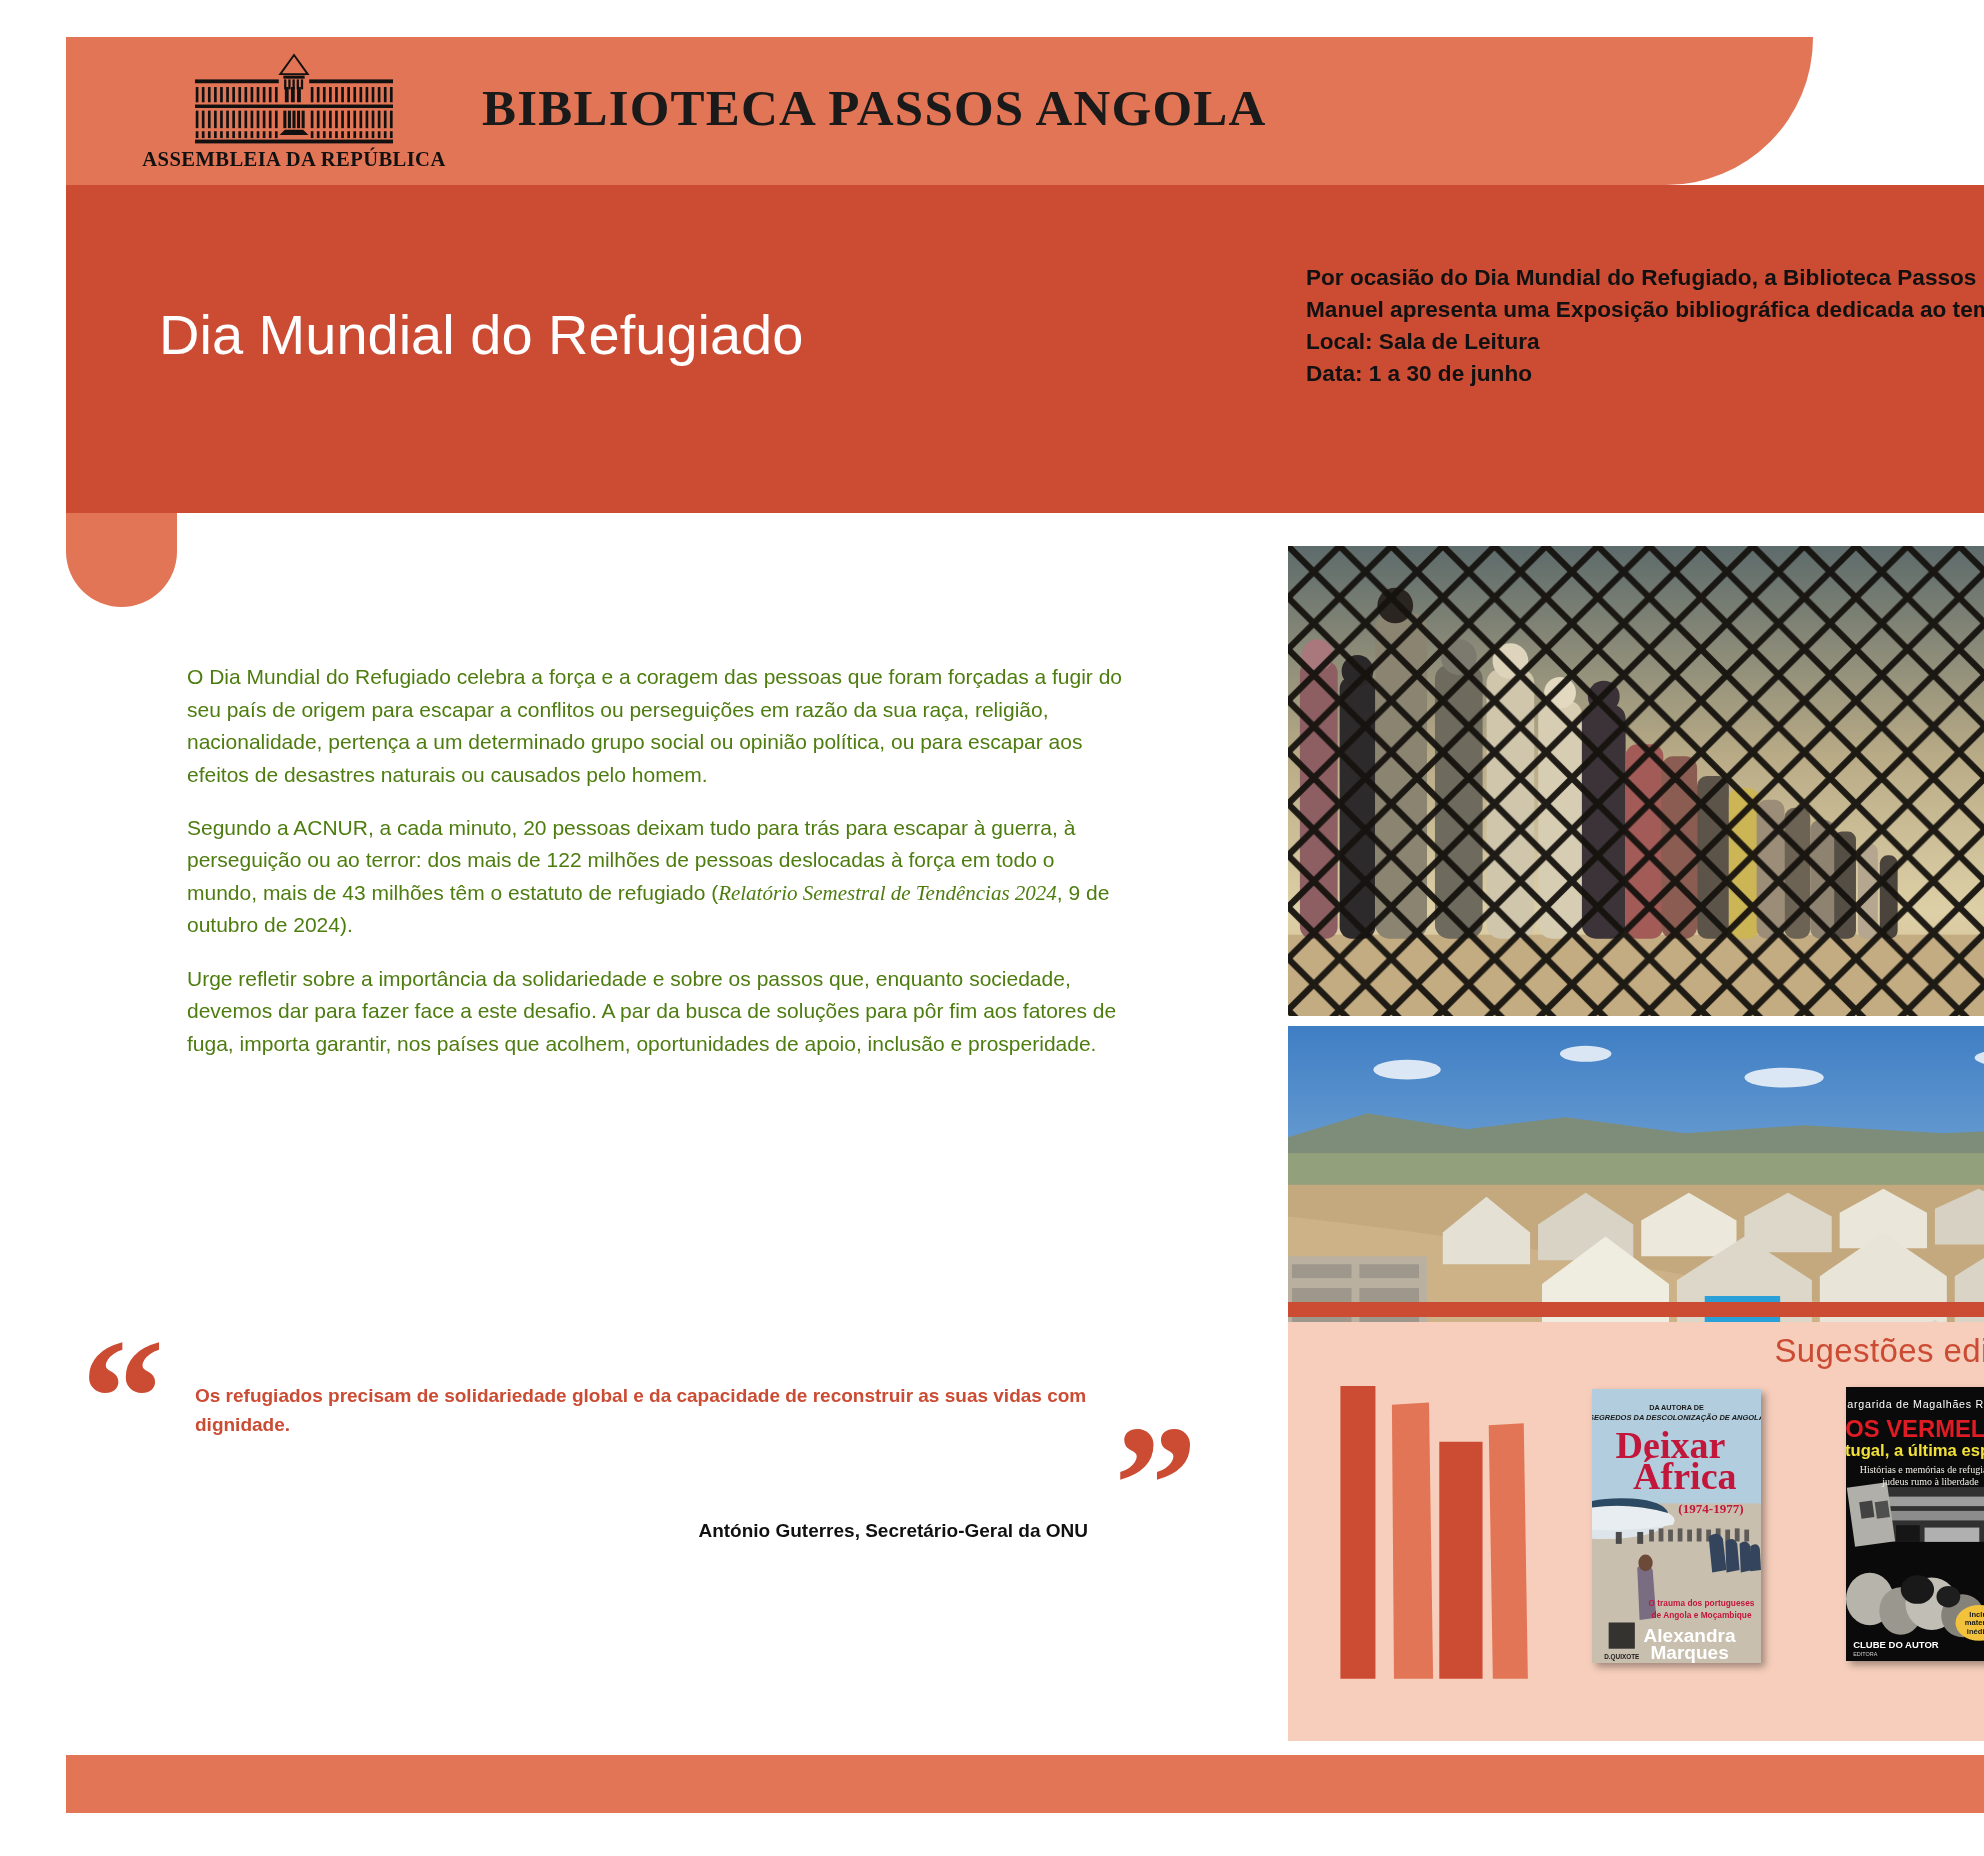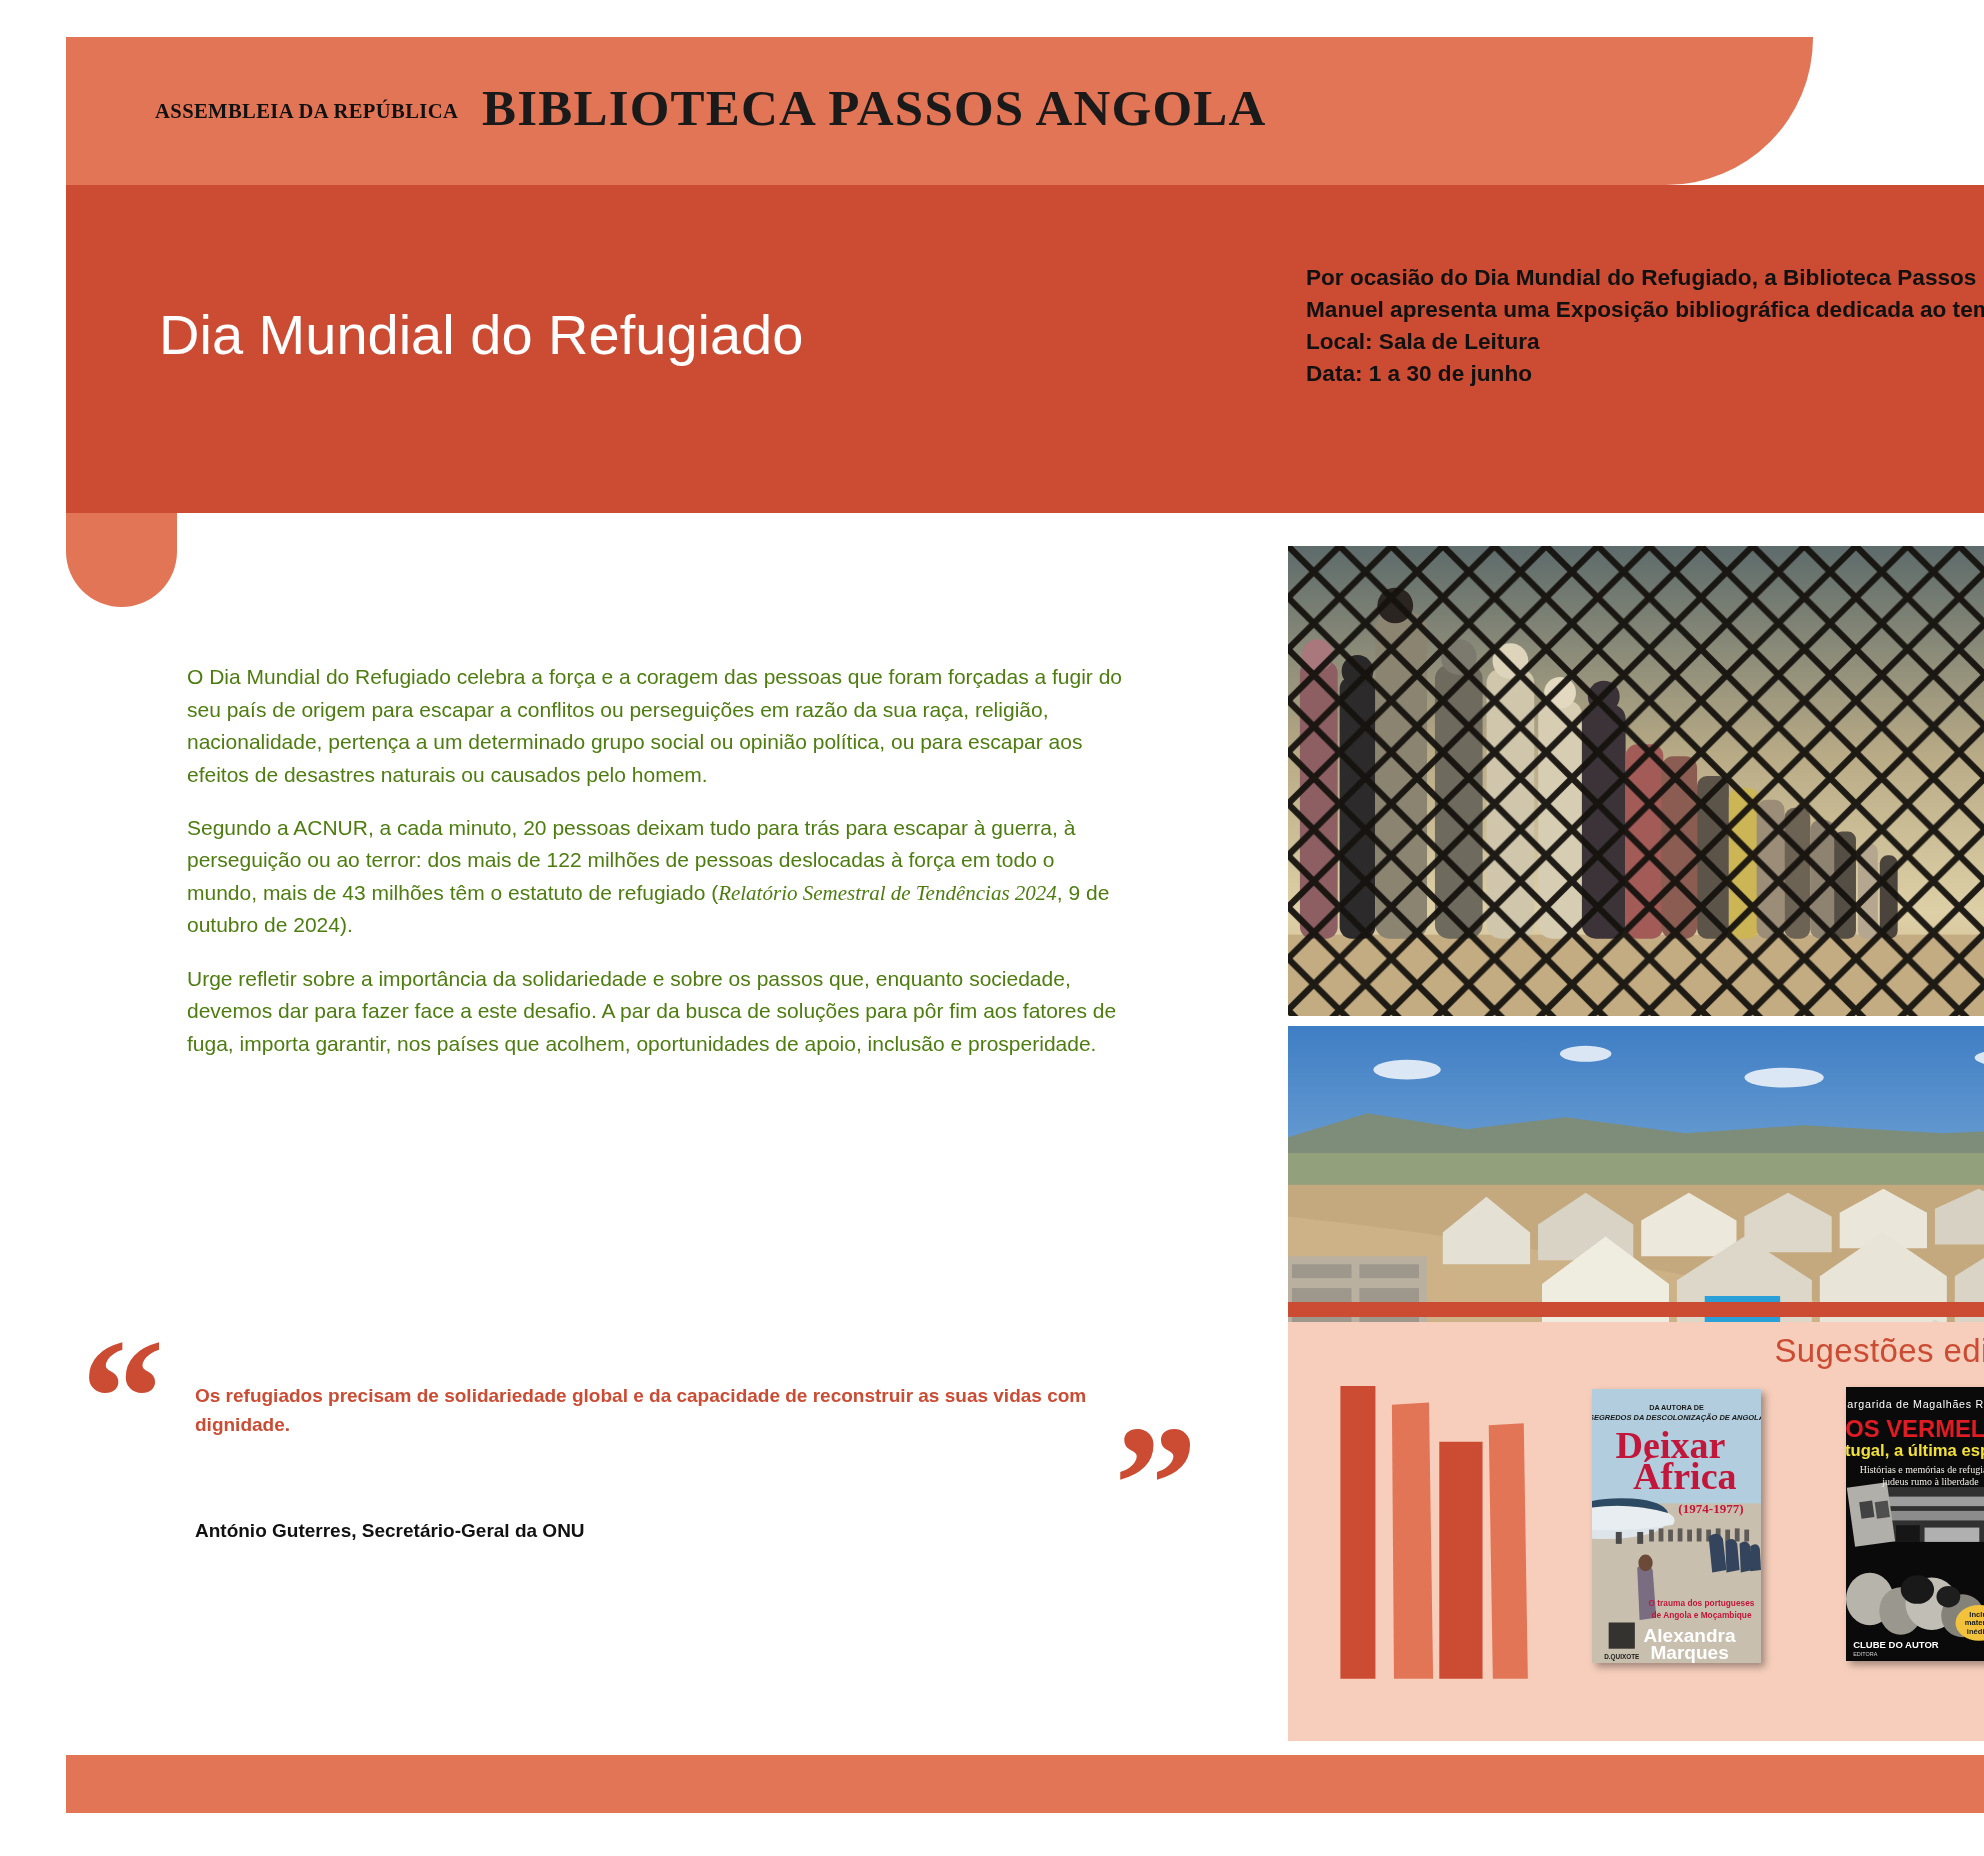--- a/index.html
+++ b/index.html
@@ -18,21 +18,21 @@
     position: absolute;
     left: 66px; top: 37px;
     width: 1747px; height: 148px;
     background: #e27556;
     border-bottom-right-radius: 147px;
   }
   .logo-wrap {
     position: absolute;
     left: 155px; top: 52px;
     width: 278px; height: 119px;
-    display: flex; flex-direction: row;
+    display: flex; flex-direction: column;
     align-items: center; justify-content: flex-start;
   }
   .logo-svg { width: 254px; height: 99px; display: block; }
   .header-title {
     position: absolute;
     left: 482px; top: 79px;
     font-family: "Liberation Serif", serif;
     font-size: 51px;
     font-weight: bold;
     letter-spacing: 1.2px;
@@ -104,20 +104,21 @@
     width: 893px;
     font-size: 19px;
     font-weight: bold;
     line-height: 1.52;
     color: #cb4b33;
   }
   .quote-author {
     position: absolute;
     left: 195px; top: 1520px;
     width: 893px;
+    text-align: right;
     font-size: 19px;
     font-weight: bold;
     color: #111111;
   }
 
   
   .photo { position: absolute; overflow: hidden; background: #888; }
   .photo svg { display:block; width: 100%; height: 100%; }
   .photo-a { left: 1288px; top: 546px; width: 701px; height: 470px; }
   .photo-c { left: 1288px; top: 1026px; width: 1276px; height: 409px; }

